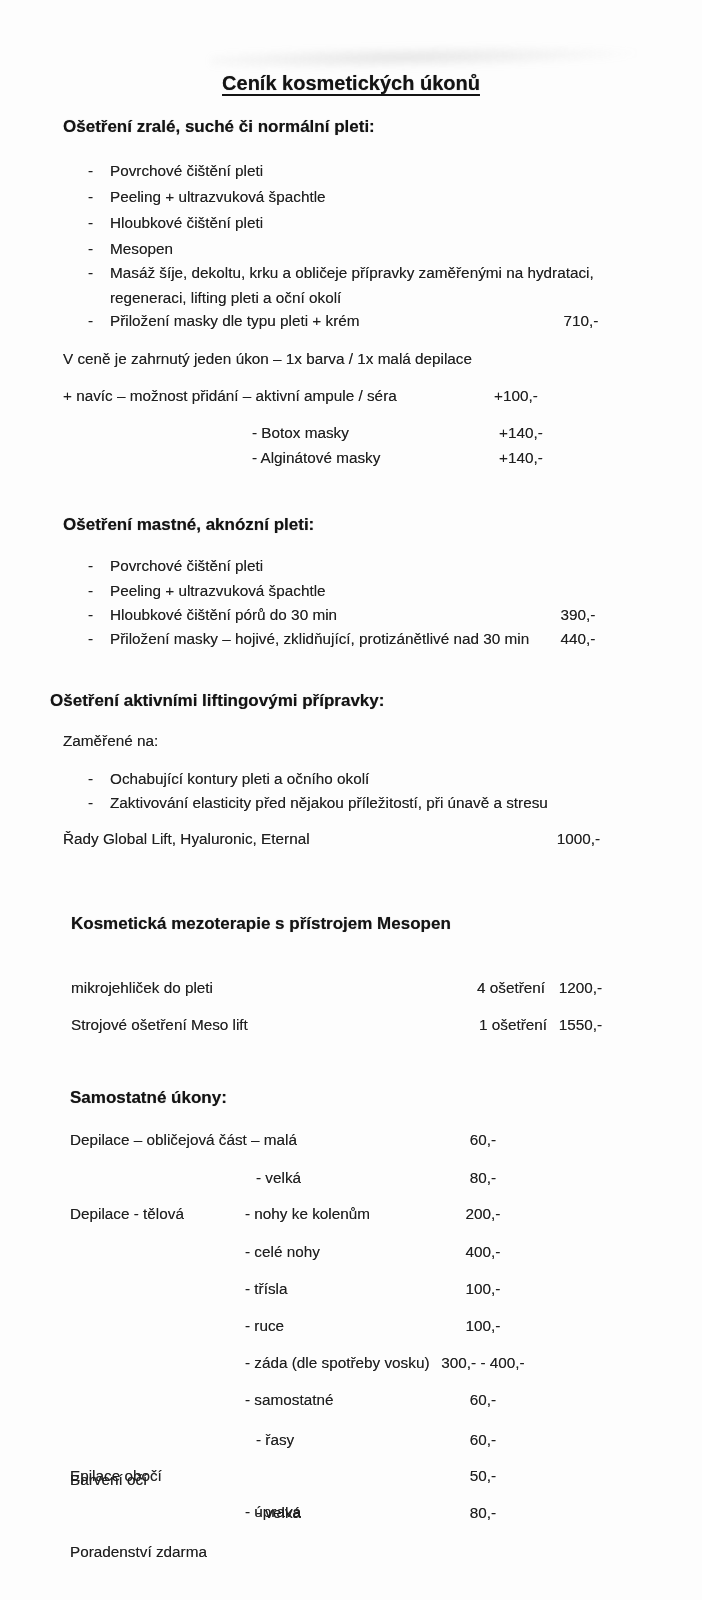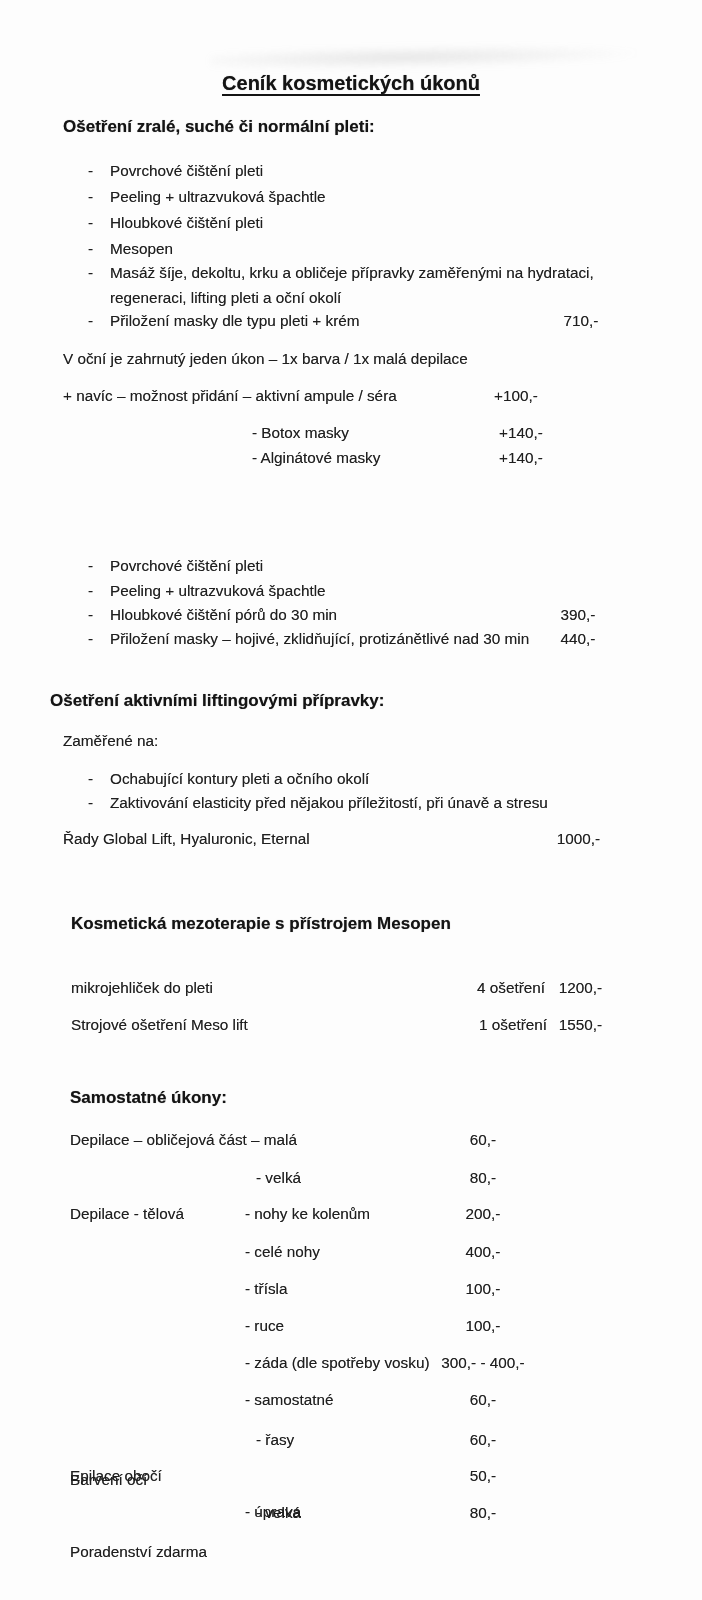--- a/index.html
+++ b/index.html
@@ -66,30 +66,31 @@
   <div class="hd" style="top:116px;left:63px">Ošetření zralé, suché či normální pleti:</div>
 
   <div class="t b" style="top:159px"><span class="dash">-</span><span>Povrchové čištění pleti</span></div>
   <div class="t b" style="top:185px"><span class="dash">-</span><span>Peeling + ultrazvuková špachtle</span></div>
   <div class="t b" style="top:211px"><span class="dash">-</span><span>Hloubkové čištění pleti</span></div>
   <div class="t b" style="top:237px"><span class="dash">-</span><span>Mesopen</span></div>
   <div class="t b wrap" style="top:260px"><span class="dash">-</span><span>Masáž šíje, dekoltu, krku a obličeje přípravky zaměřenými na hydrataci, regeneraci, lifting pleti a oční okolí</span></div>
   <div class="t b" style="top:309px"><span class="dash">-</span><span>Přiložení masky dle typu pleti + krém</span></div>
   <div class="t pr" style="top:309px;left:551px">710,-</div>
 
-  <div class="t" style="top:347px;left:63px">V oční je zahrnutý jeden úkon – 1x barva / 1x malá depilace</div>
+  <div class="t" style="top:347px;left:63px">V ceně je zahrnutý jeden úkon – 1x barva / 1x malá depilace</div>
 
   <div class="t" style="top:384px;left:63px">+ navíc – možnost přidání – aktivní ampule / séra</div>
   <div class="t pr" style="top:384px;left:486px">+100,-</div>
 
   <div class="t" style="top:421px;left:252px">- Botox masky</div>
   <div class="t pr" style="top:421px;left:491px">+140,-</div>
   <div class="t" style="top:446px;left:252px">- Alginátové masky</div>
   <div class="t pr" style="top:446px;left:491px">+140,-</div>
 
+  <div class="hd" style="top:514px;left:63px">Ošetření mastné, aknózní pleti:</div>
 
   <div class="t b" style="top:554px"><span class="dash">-</span><span>Povrchové čištění pleti</span></div>
   <div class="t b" style="top:579px"><span class="dash">-</span><span>Peeling + ultrazvuková špachtle</span></div>
   <div class="t b" style="top:603px"><span class="dash">-</span><span>Hloubkové čištění pórů do 30 min</span></div>
   <div class="t pr" style="top:603px;left:548px">390,-</div>
   <div class="t b" style="top:627px"><span class="dash">-</span><span>Přiložení masky – hojivé, zklidňující, protizánětlivé nad 30 min</span></div>
   <div class="t pr" style="top:627px;left:548px">440,-</div>
 
   <div class="hd" style="top:690px;left:50px">Ošetření aktivními liftingovými přípravky:</div>
   <div class="t" style="top:729px;left:63px">Zaměřené na:</div>

